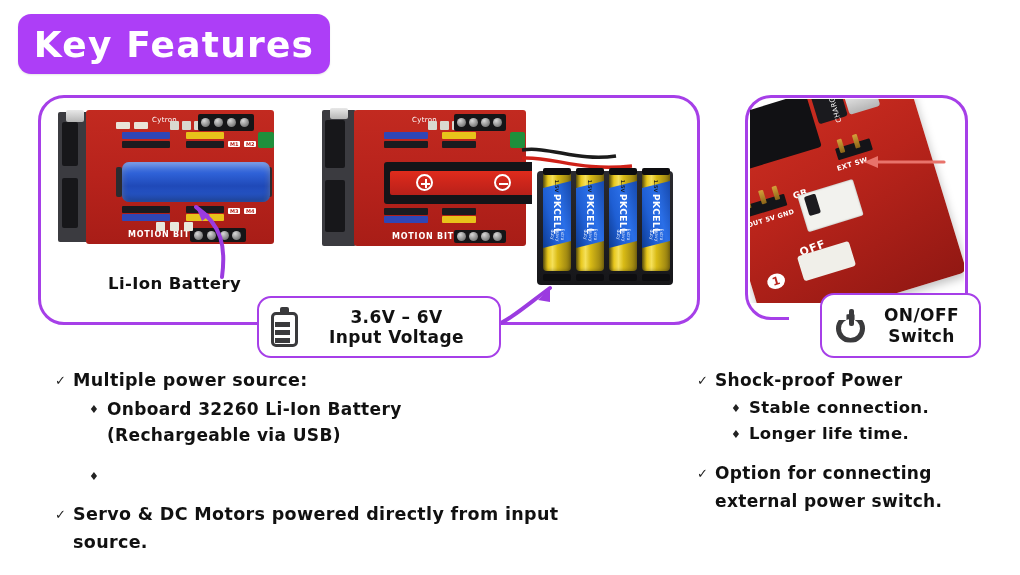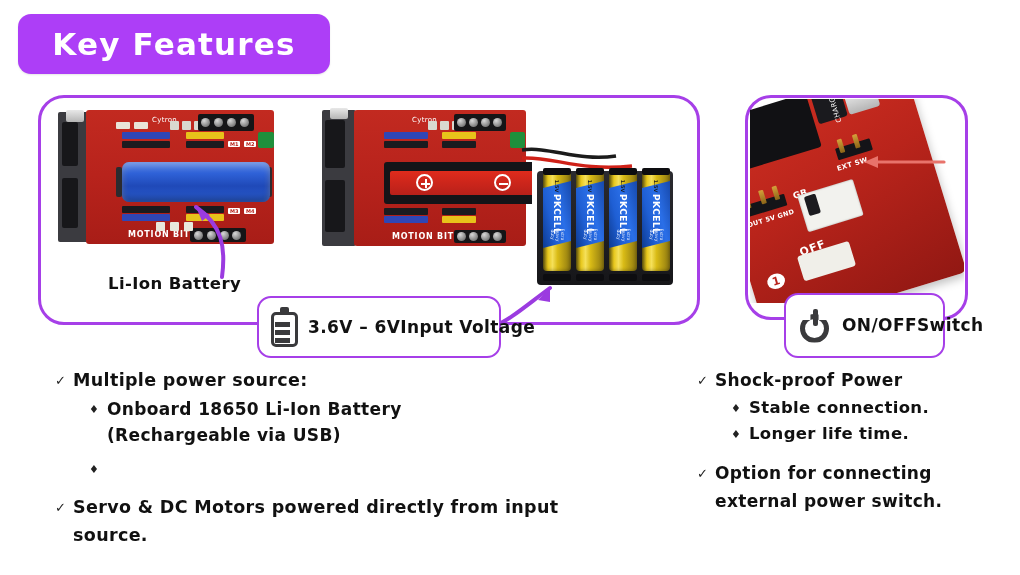--- a/index.html
+++ b/index.html
@@ -15,21 +15,21 @@
   .title-box {
     position: absolute; left: 18px; top: 14px;
     width: 312px; height: 60px;
     background: #ad3ef7;
     border-radius: 13px;
     display: flex; align-items: center; justify-content: center;
     box-shadow: 0 1px 2px rgba(0,0,0,.10);
   }
   .title-box .title-text {
     color: #ffffff;
-    font-size: 31px;
+    font-size: 36px;
     letter-spacing: 1.2px;
     font-weight: 600;
     font-family: "DejaVu Sans", sans-serif;
   }
 
   
   .panel {
     position: absolute;
     border: 3px solid #a63fe8;
     border-radius: 26px;
@@ -162,27 +162,27 @@
   
   .badge {
     position:absolute;
     background:#ffffff;
     border:2.5px solid #a63fe8;
     border-radius:14px;
     display:flex; align-items:center; gap:10px;
     padding:6px 14px 6px 12px;
     z-index:6;
   }
-  .badge .badge-text { display:flex; flex-direction:row; line-height:1.18; }
+  .badge .badge-text { display:flex; flex-direction:column; line-height:1.18; }
   .badge .badge-text span {
     font-size:17px; color:#111; font-weight:600; letter-spacing:.4px;
     font-family:"DejaVu Sans", sans-serif; white-space:nowrap; text-align:center;
   }
   #badge-voltage { left:257px; top:296px; width:244px; height:62px; }
-  #badge-switch  { left:784px; top:293px; width:161px; height:65px; }
+  #badge-switch  { left:820px; top:293px; width:161px; height:65px; }
 
   .batt-icon { width:27px; height:40px; position:relative; flex:0 0 auto; }
   .batt-icon .body {
     position:absolute; left:0; top:5px; width:27px; height:35px;
     border:3px solid #3a3a3c; border-radius:5px;
   }
   .batt-icon .nub {
     position:absolute; left:9px; top:0px; width:9px; height:5px;
     background:#3a3a3c; border-radius:2px 2px 0 0;
   }
@@ -212,21 +212,21 @@
     flex:0 0 auto; color:#222; font-size:13px; line-height:1.5;
     width:18px; text-align:left; padding-top:3px;
   }
   .bullet .btxt {
     color:#111; font-size:17.5px; line-height:1.42; letter-spacing:.35px;
     font-weight:600; font-family:"DejaVu Sans", sans-serif;
   }
   .bullet.sub { margin-left:34px; margin-bottom:2px; }
   .bullet.sub .mark { font-size:11px; width:18px; padding-top:5px; }
   .bullet.sub .btxt { font-size:17px; }
-  .bullet.cont { margin-left:52px; margin-bottom:10px; }
+  .bullet.cont { margin-left:52px; margin-bottom:17px; }
   .bullet.cont .btxt { font-size:17px; }
   .gap { height:14px; }
 
   #col-right .bullet .btxt { font-size:17px; }
   #col-right .bullet.sub .btxt { font-size:16.5px; }
 </style>
 </head>
 <body>
 
 <div class="slide">
@@ -451,21 +451,21 @@
     </div>
   </div>
 
   <div class="col" id="col-left">
     <div class="bullet">
       <div class="mark">✓</div>
       <div class="btxt">Multiple power source:</div>
     </div>
     <div class="bullet sub">
       <div class="mark">♦</div>
-      <div class="btxt">Onboard 18650 Li-Ion Battery</div>
+      <div class="btxt">Onboard 32260 Li-Ion Battery</div>
     </div>
     <div class="bullet cont">
       <div class="btxt">(Rechargeable via USB)</div>
     </div>
     <div class="bullet sub">
       <div class="mark">♦</div>
     </div>
     <div class="gap"></div>
     <div class="bullet">
       <div class="mark">✓</div>

